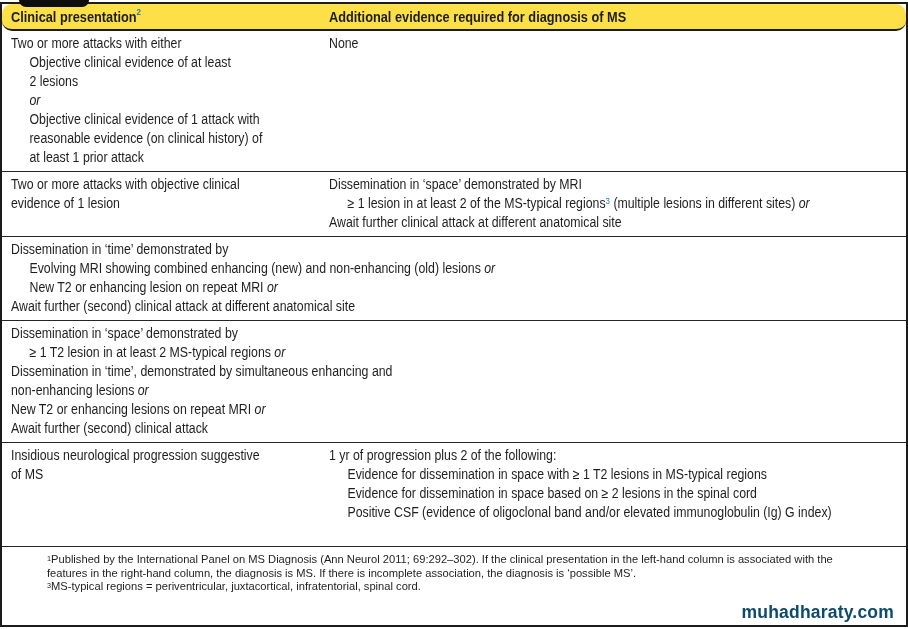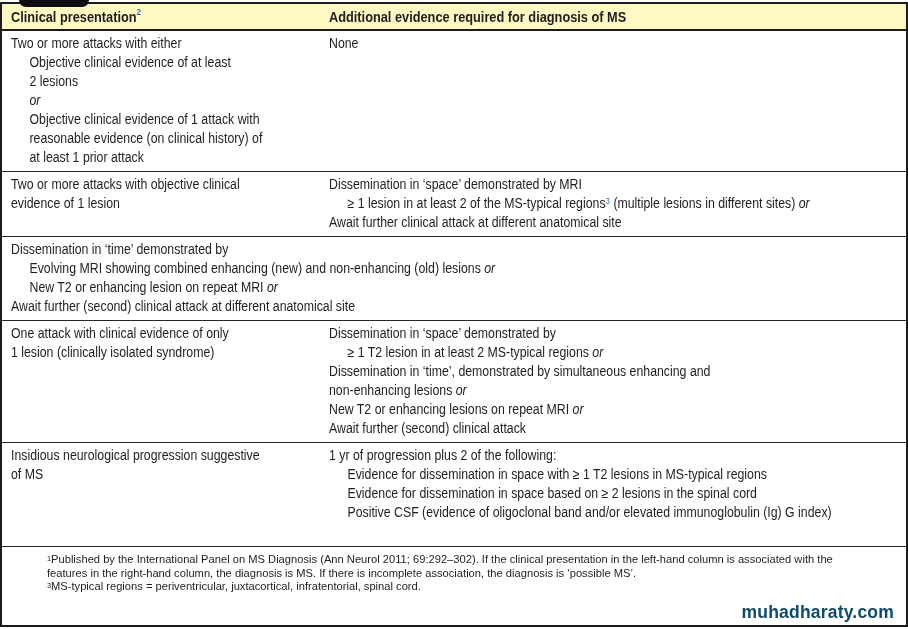--- a/index.html
+++ b/index.html
@@ -9,22 +9,22 @@
   }
   .corner-tab{
     position:absolute;top:0;left:19px;width:70px;height:7px;
     background:#0d0d0d;border-radius:0 0 7px 7px;z-index:5;
   }
   .table-frame{
     position:absolute;top:2px;left:0;right:0;bottom:2px;
     border:2px solid #1b1b1b;display:flex;flex-direction:column;
   }
   .hdr-row{
-    display:flex;background:#fef9c3;border-bottom:2px solid #1b1b1b;
-    padding:5px 12px 4px 9px;flex:none;
+    display:flex;background:#fde047;border-bottom:2px solid #1b1b1b;
+    padding:5px 12px 4px 9px;flex:none;border-radius:10px;
   }
   .hdr-cell{font-weight:bold;font-size:14.2px;transform:scaleX(.9);transform-origin:0 50%;white-space:nowrap;}
   .col-left{flex:0 0 318px;}
   .col-right{flex:1 1 auto;min-width:0;}
   .row{display:flex;border-bottom:1.5px solid #262626;padding:3px 0 4px 9px;flex:none;}
   .row:last-child{padding-bottom:24px;}
   .cell{min-width:0;}
   .line{
     font-size:14px;line-height:19px;white-space:nowrap;
     transform:scaleX(.88);transform-origin:0 50%;
@@ -90,24 +90,20 @@
       </div>
       <div class="row">
         <div class="cell col-right">
           <div class="line"><span>Dissemination in ‘time’ demonstrated by</span></div>
           <div class="line indent"><span>Evolving MRI showing combined enhancing (new) and non-enhancing (old) lesions </span><span class="it">or</span></div>
           <div class="line indent"><span>New T2 or enhancing lesion on repeat MRI </span><span class="it">or</span></div>
           <div class="line"><span>Await further (second) clinical attack at different anatomical site</span></div>
         </div>
       </div>
       <div class="row">
-        <div class="cell col-left">
-          <div class="line"><span>One attack with clinical evidence of only</span></div>
-          <div class="line"><span>1 lesion (clinically isolated syndrome)</span></div>
-        </div>
         <div class="cell col-right">
           <div class="line"><span>Dissemination in ‘space’ demonstrated by</span></div>
           <div class="line indent"><span>≥ 1 T2 lesion in at least 2 MS-typical regions </span><span class="it">or</span></div>
           <div class="line"><span>Dissemination in ‘time’, demonstrated by simultaneous enhancing and</span></div>
           <div class="line"><span>non-enhancing lesions </span><span class="it">or</span></div>
           <div class="line"><span>New T2 or enhancing lesions on repeat MRI </span><span class="it">or</span></div>
           <div class="line"><span>Await further (second) clinical attack</span></div>
         </div>
       </div>
       <div class="row">

